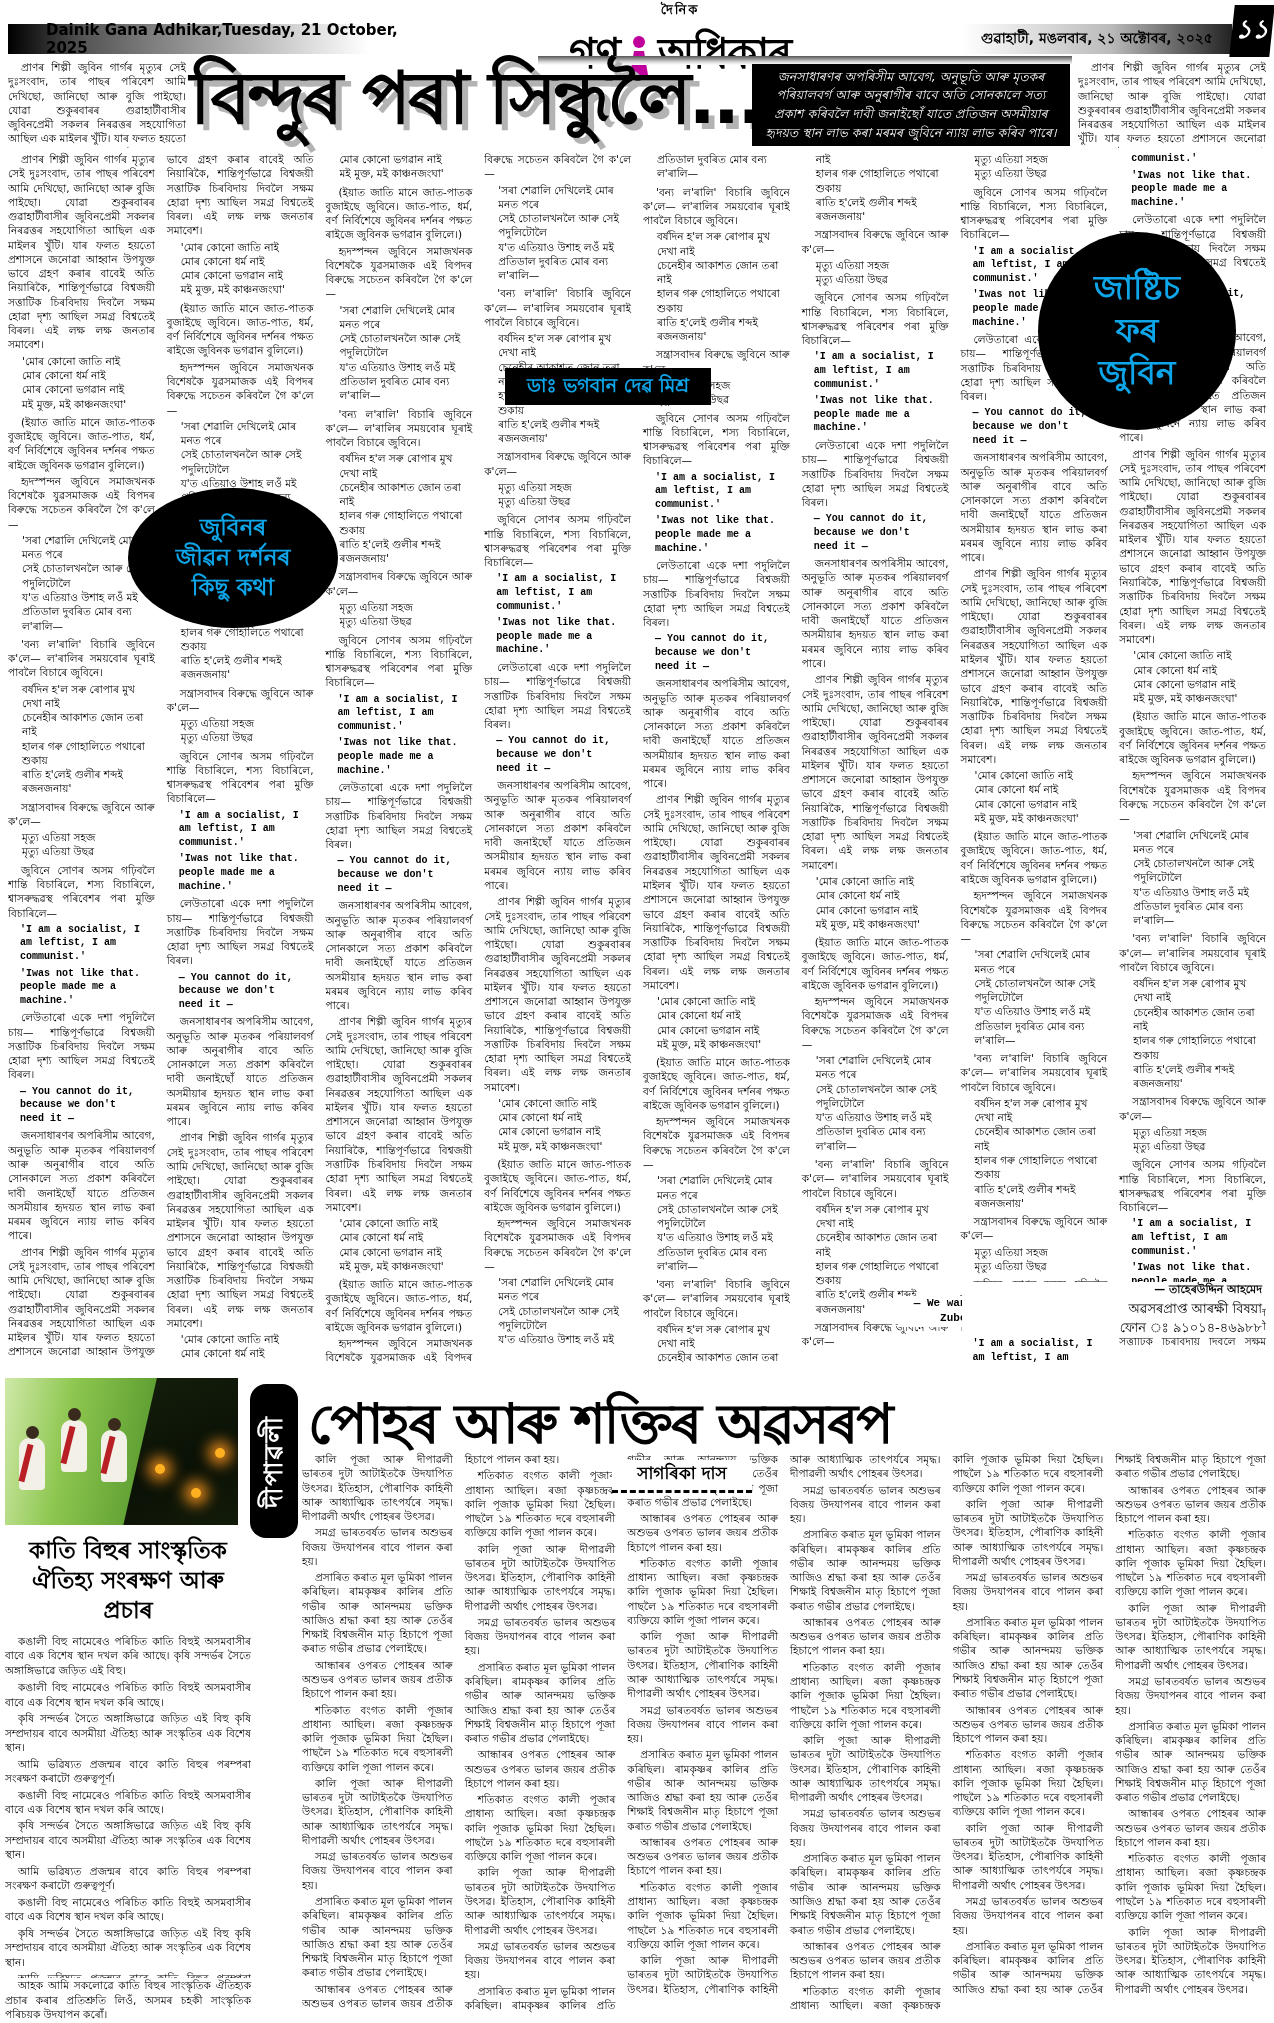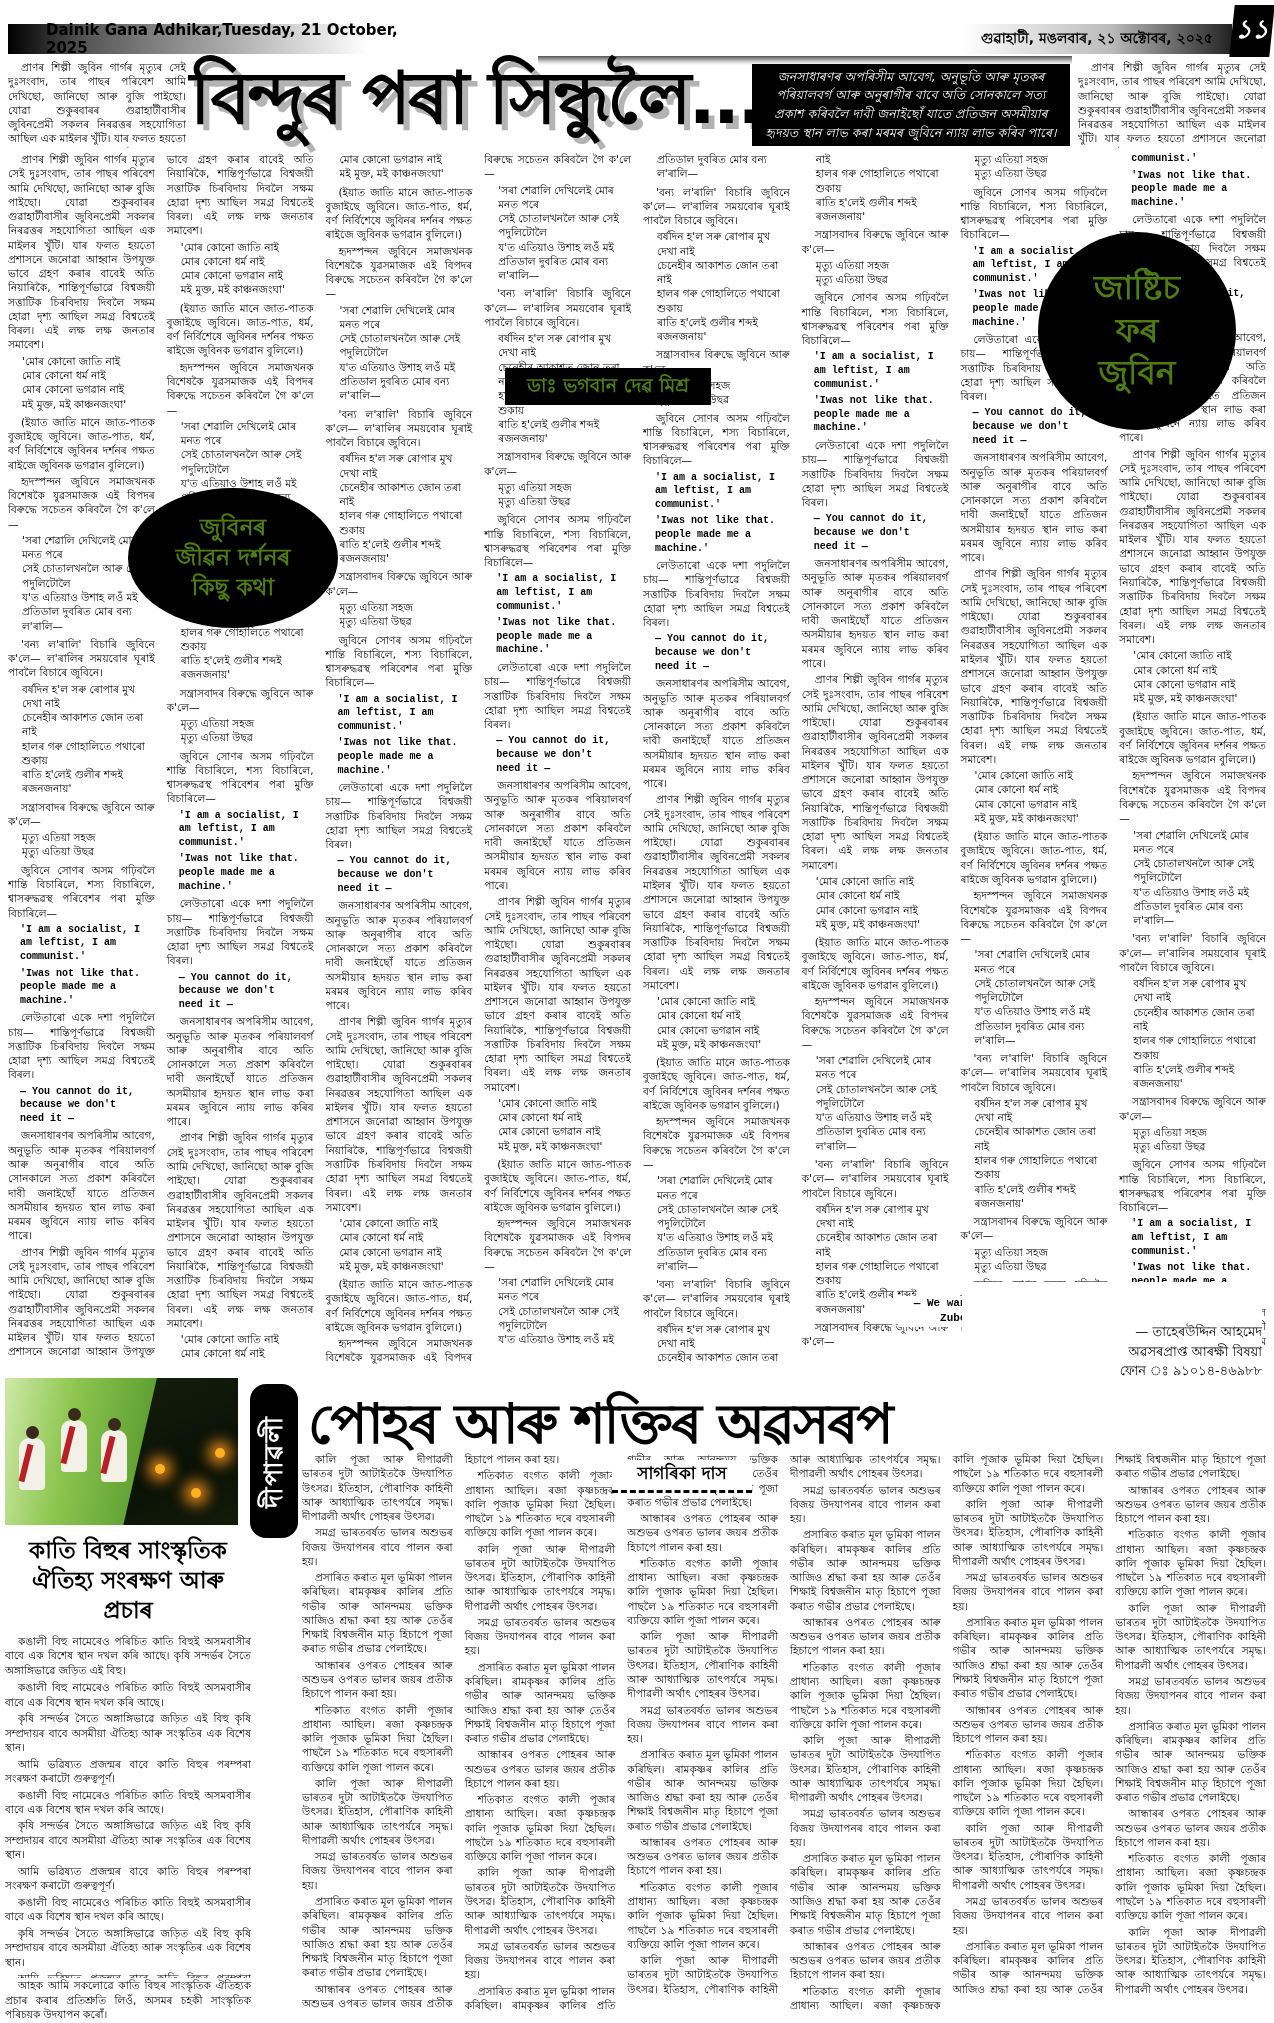--- a/index.html
+++ b/index.html
@@ -31,30 +31,30 @@
                  text-shadow:6px 6px 0 #b3b3b3;display:flex;align-items:center;}
   #lead-quotebox{position:absolute;left:752px;top:64px;width:318px;height:82px;background:#000;
                  color:#fff;font-style:italic;font-size:12.5px;line-height:1.5;text-align:center;
                  display:flex;align-items:center;padding:4px 12px;box-sizing:border-box;}
   #lead-cols{position:absolute;left:8px;top:152px;width:1258px;height:1216px;
              column-count:8;column-gap:12px;column-fill:auto;overflow:hidden;
              font-size:10.5px;line-height:1.36;z-index:1;}
   .b-p{margin:0 0 2px;text-indent:13px;text-align:justify;}
   .b-poem{margin:2px 0 4px 14px;white-space:pre-line;text-align:left;}
   .b-mono{margin:3px 12px;font-family:"Liberation Mono",monospace;font-weight:bold;font-size:10px;}
-  .badge{position:absolute;background:#000;color:#4d7c0f;z-index:2;display:flex;
+  .badge{position:absolute;background:#000;color:#0ea5e9;z-index:2;display:flex;
          align-items:center;justify-content:center;text-align:center;}
   #circle-badge{left:1038px;top:232px;width:198px;height:198px;border-radius:50%;
                 font-size:33px;font-weight:bold;line-height:1.3;white-space:pre-line;}
   #ellipse-badge{left:128px;top:488px;width:210px;height:140px;border-radius:50%;
                  font-size:23px;font-weight:bold;line-height:1.3;white-space:pre-line;}
   #poet-box{left:505px;top:368px;width:206px;height:37px;font-size:19px;font-weight:bold;}
   #lead-author{position:absolute;right:12px;top:1282px;width:300px;background:#fff;z-index:2;
                text-align:right;line-height:1.5;}
-  #lead-author .a1{font-weight:normal;font-size:13px;margin-top:40px;}
+  #lead-author .a1{font-weight:bold;font-size:11px;}
   #lead-author .a2,#lead-author .a3{font-size:13px;}
   #lead-slogan{position:absolute;left:898px;top:1296px;width:170px;background:#fff;z-index:2;
                font-family:"Liberation Mono",monospace;font-size:11px;font-weight:bold;
                text-align:center;line-height:1.4;}
   
   #photo{position:absolute;left:5px;top:1378px;width:233px;height:147px;overflow:hidden;
          background:linear-gradient(100deg,#cfe9a8 0%,#8cc64e 28%,#5e9e32 60%,#477c25 100%);}
   #photo .night{position:absolute;right:0;top:0;width:60%;height:100%;
                 clip-path:polygon(42% 0,100% 0,100% 100%,18% 100%);
                 background:linear-gradient(160deg,#16200c 0%,#0a1106 60%,#131b09 100%);}
@@ -82,20 +82,33 @@
                font-size:10.5px;line-height:1.36;z-index:1;}
 </style>
 </head>
 <body>
 
 <div id="page">
 
   <div class="bar" id="bar-left">
     <span>Dainik Gana Adhikar,Tuesday, 21 October, 2025</span>
   </div>
+  <div id="logo">
+    <div class="daily">দৈনিক</div>
+    <div class="main">
+      <b>গণ</b>
+      <span>
+        <svg width="26" height="40" viewBox="0 0 26 40">
+          <circle cx="13" cy="7" r="6" fill="#c0009c"></circle>
+          <path d="M4 40 L8 16 H18 L22 40 Z" fill="#c0009c"></path>
+        </svg>
+      </span>
+      <b>অধিকাৰ</b>
+    </div>
+  </div>
   <div class="bar" id="bar-right">
     <span>গুৱাহাটী, মঙলবাৰ, ২১ অক্টোবৰ, ২০২৫</span>
   </div>
   <div id="pagenum-box">১১</div>
   <div id="headrule"></div>
 
   <div id="lead-topleft" class="strip">
       <p class="b-p">প্ৰাণৰ শিল্পী জুবিন গাৰ্গৰ মৃত্যুৰ সেই দুঃসংবাদ, তাৰ পাছৰ পৰিবেশ আমি দেখিছো, জানিছো আৰু বুজি পাইছো। যোৱা শুকুৰবাৰৰ গুৱাহাটীবাসীৰ জুবিনপ্ৰেমী সকলৰ নিৰৱত্তৰ সহযোগিতা আছিল এক মাইলৰ খুঁটি। যাৰ ফলত হয়তো প্ৰশাসনে জনোৱা আহ্বান উপযুক্ত ভাবে গ্ৰহণ কৰাৰ বাবেই অতি নিয়াৰিকৈ, শান্তিপূৰ্ণভাৱে বিশ্বজয়ী সত্তাটিক চিৰবিদায় দিবলৈ সক্ষম হোৱা দৃশ্য আছিল সমগ্ৰ বিশ্বতেই বিৰল। এই লক্ষ লক্ষ জনতাৰ সমাবেশ।</p>
     </div>
   <div id="lead-headline">বিন্দুৰ পৰা সিন্ধুলৈ...</div>

